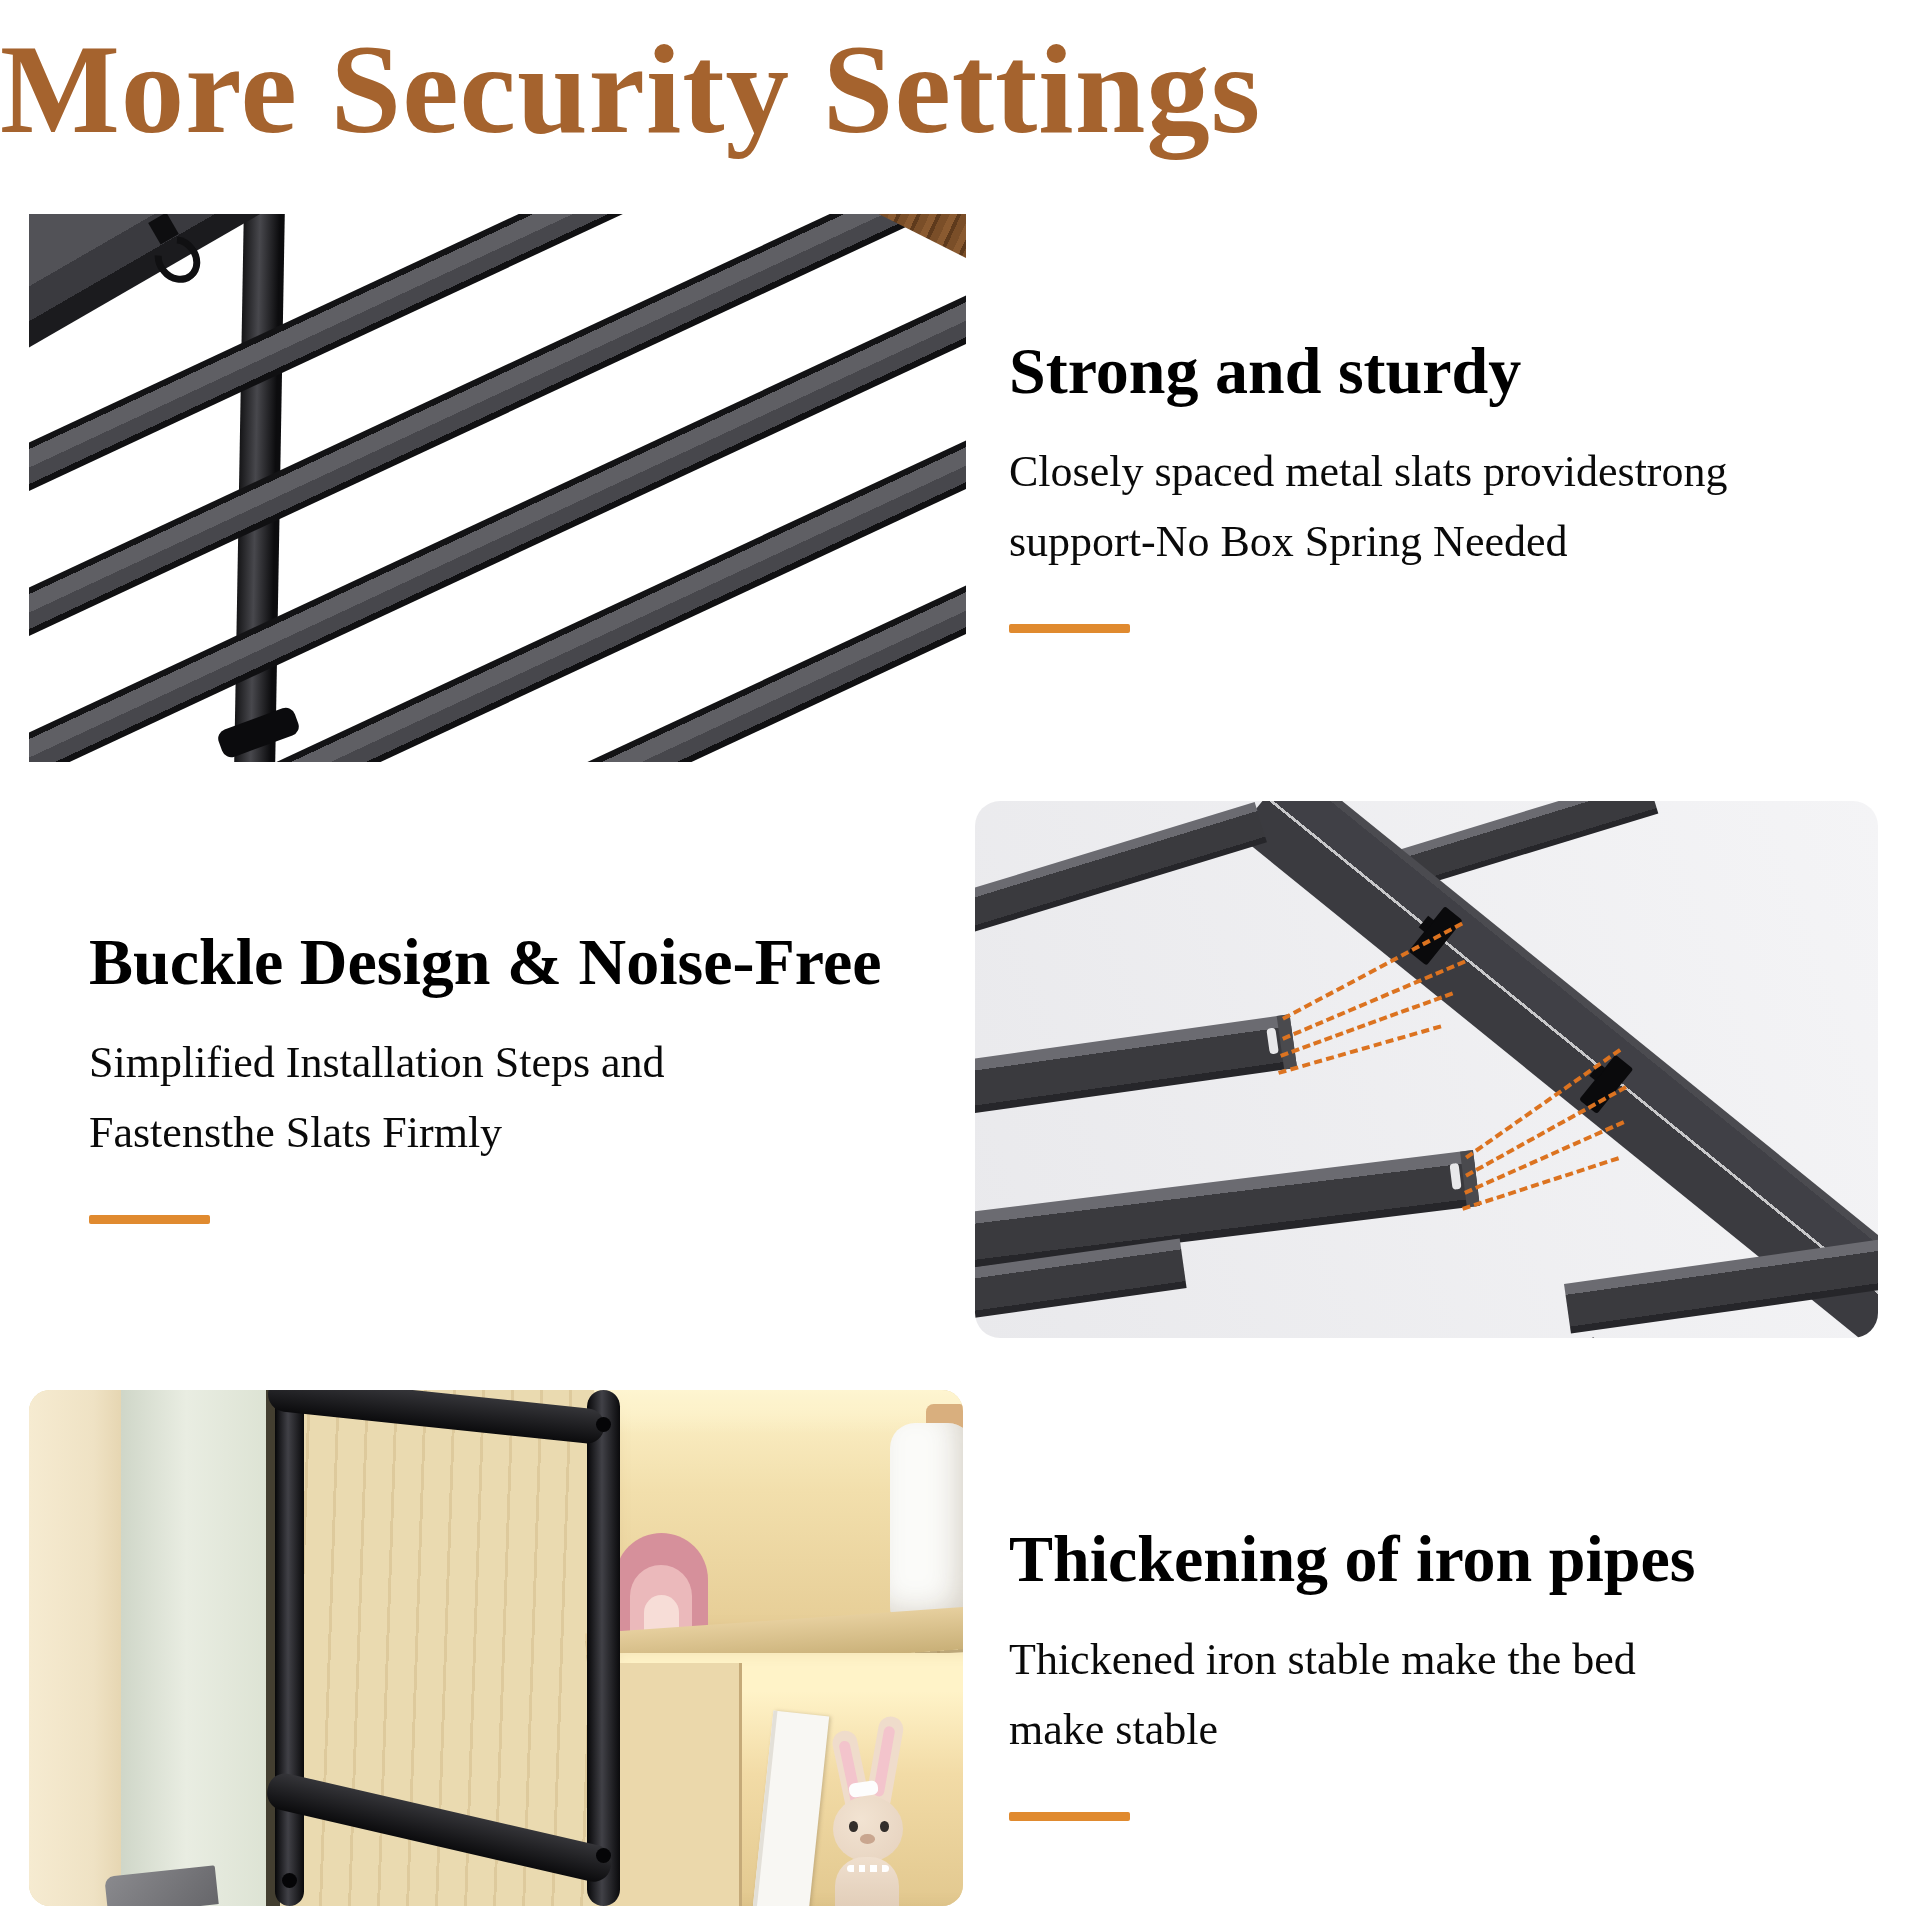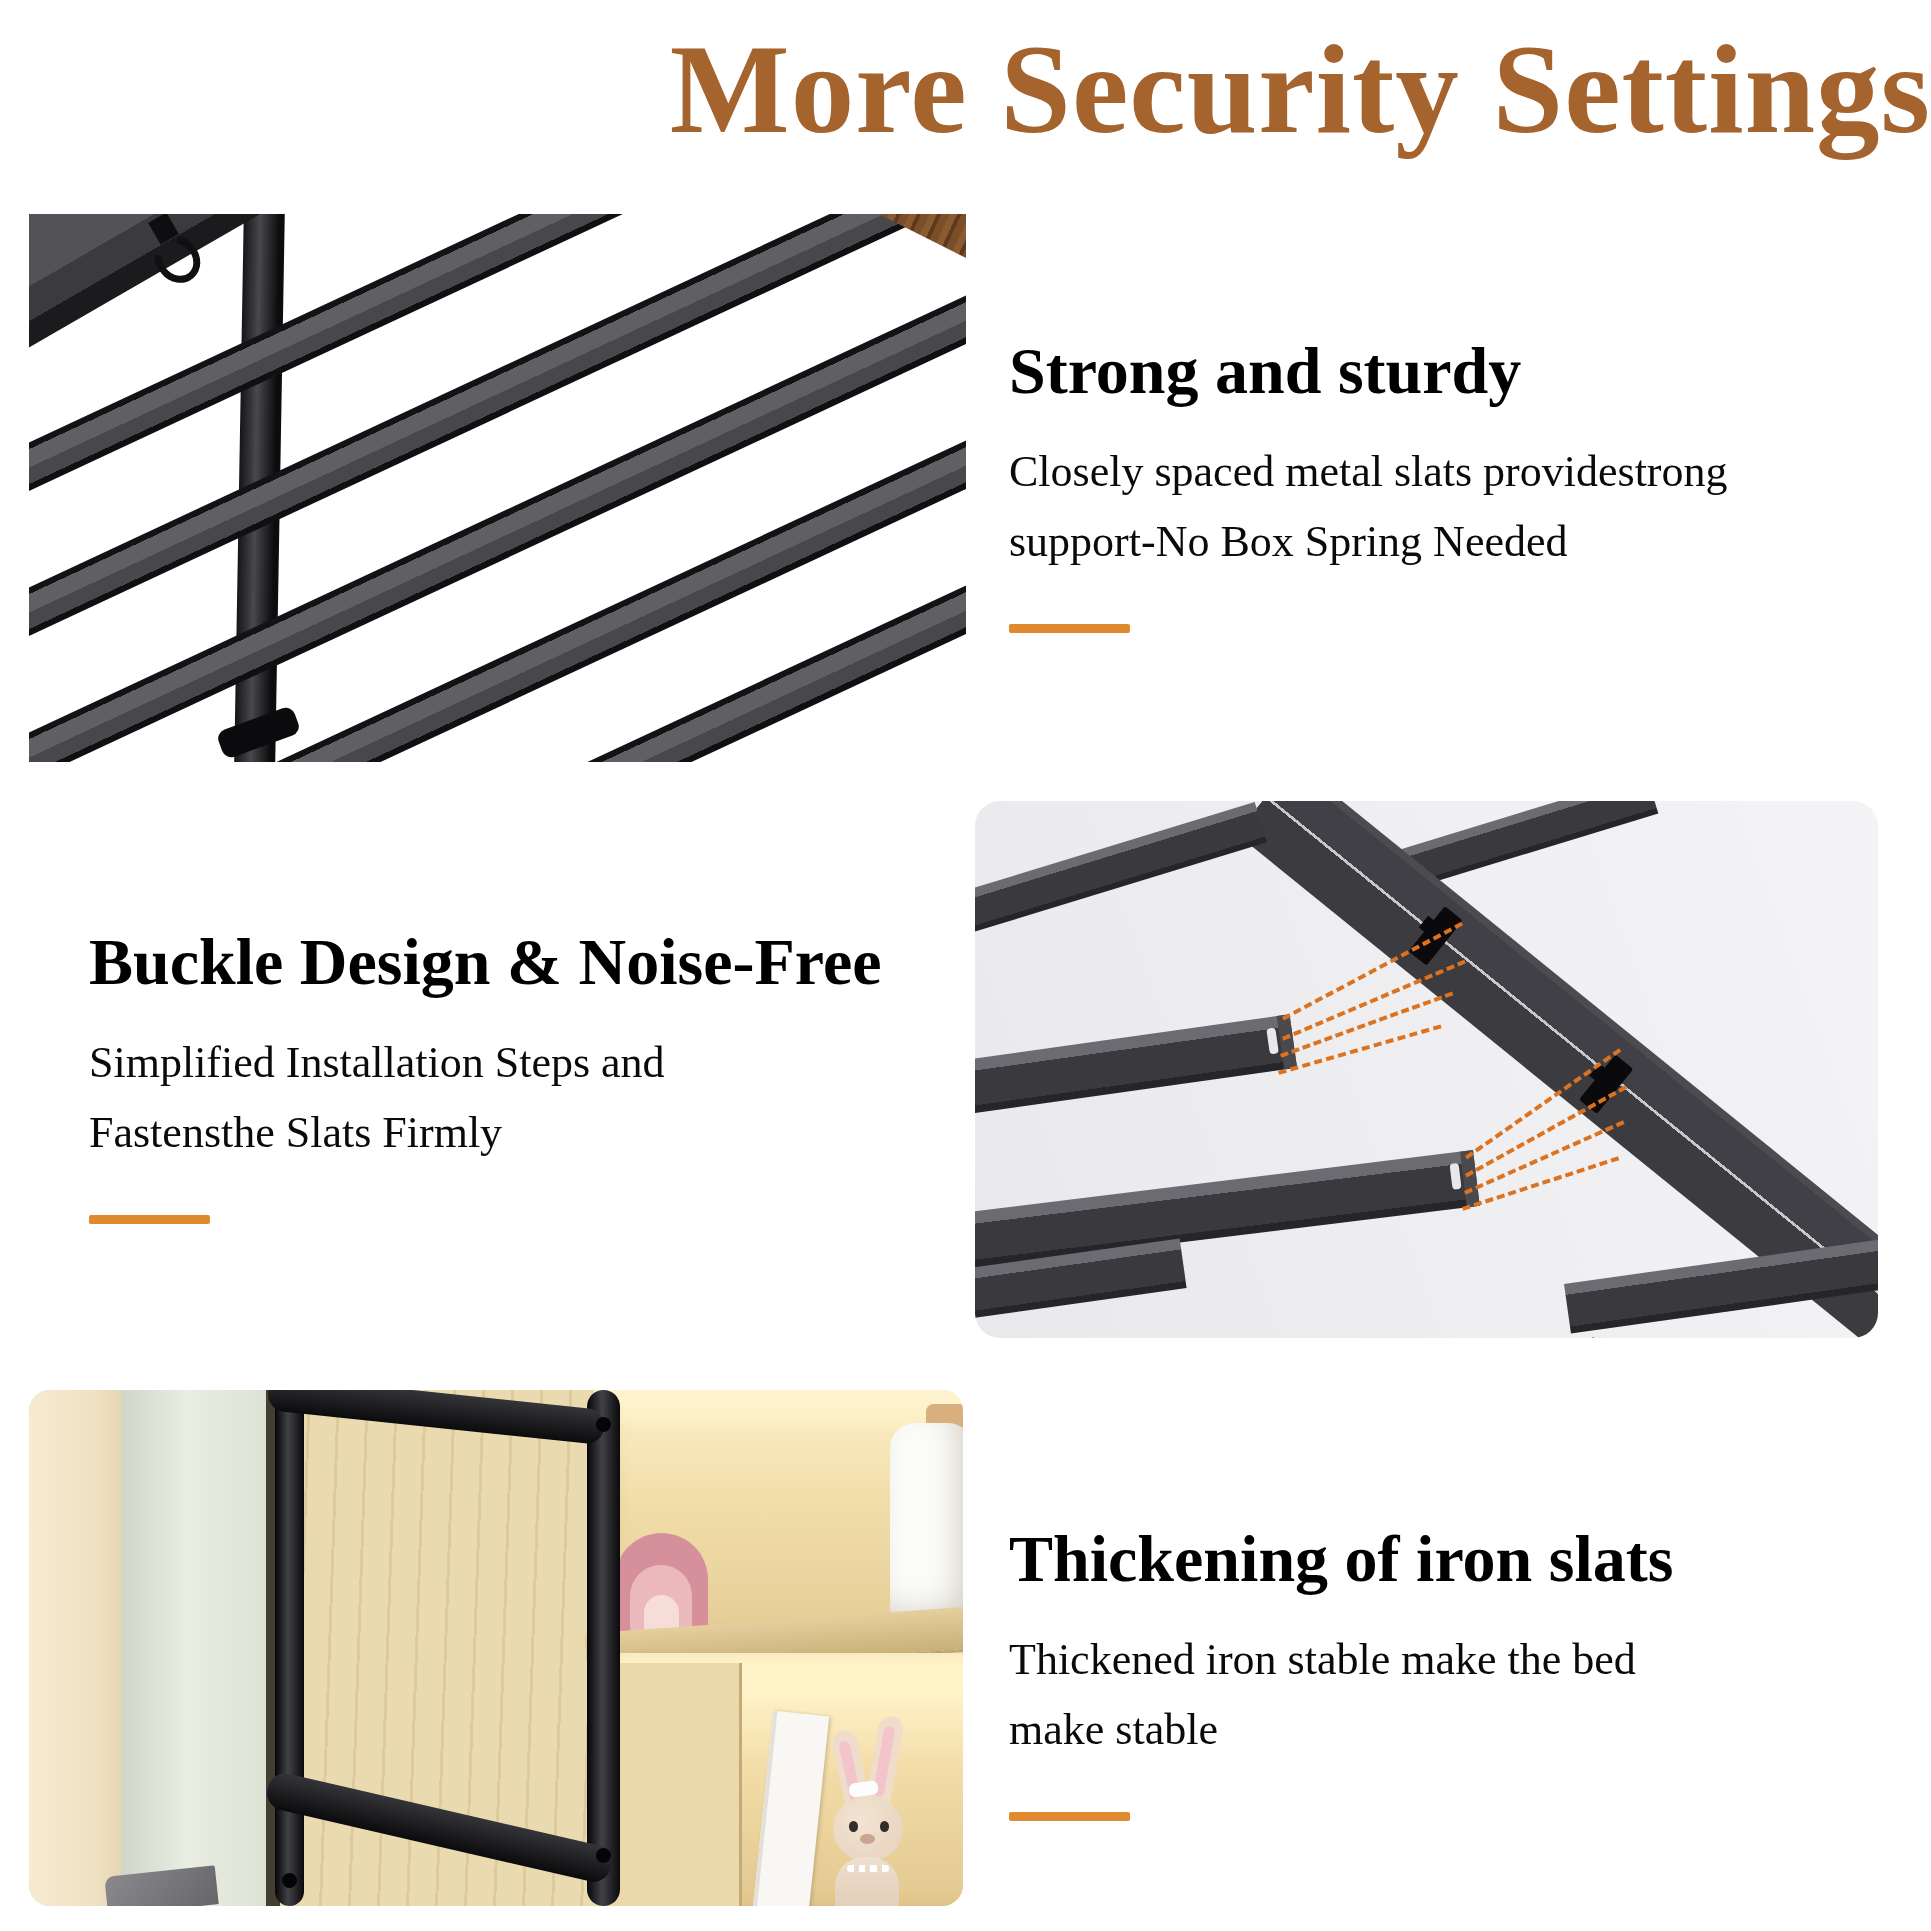--- a/index.html
+++ b/index.html
@@ -5,21 +5,21 @@
   :root{
     --title-color:#A5632E;
     --accent:#E08A2F;
     --dash:#DC7320;
   }
   html,body{margin:0;padding:0;background:#fff;}
   .canvas{position:relative;width:1931px;height:1931px;background:#fff;overflow:hidden;
           font-family:"Liberation Serif","DejaVu Serif",serif;}
 
   
-  .title{position:absolute;top:17.4px;left:0;width:100%;text-align:right;margin:0;
+  .title{position:absolute;top:17.4px;left:0;width:100%;text-align:left;margin:0;
          font-size:127px;font-weight:700;color:var(--title-color);letter-spacing:1px;}
 
   
   .sec{position:absolute;}
   .sec h2{margin:0;font-size:66px;font-weight:700;color:#000;line-height:1.12;}
   .sec .body{margin:29px 0 0 0;}
   .sec .line{display:block;font-size:44px;line-height:1.6;color:#0a0a0a;}
   .sec .bar{width:121px;height:9.7px;background:var(--accent);border-radius:1.9px;margin-top:46px;}
   .sec-strong{left:1009px;top:334px;width:869px;}
   .sec-buckle{left:89px;top:925px;width:830px;}
@@ -205,21 +205,21 @@
     <div class="p3-rail" style="left:246px;width:29px;"></div>
     <div class="p3-rail" style="left:558px;width:33px;"></div>
     <div class="p3-rung" style="left:241px;top:-15.4px;width:338px;height:35px;transform:rotate(6deg);"></div>
     <div class="p3-rung" style="left:243px;top:380px;width:352px;height:37px;transform:rotate(13deg);"></div>
     <div class="bolt" style="left:567px;top:27px;"></div>
     <div class="bolt" style="left:567px;top:458px;"></div>
     <div class="bolt" style="left:253px;top:483px;"></div>
   </div>
 
   <section class="sec sec-pipes">
-    <h2>Thickening of iron slats</h2>
+    <h2>Thickening of iron pipes</h2>
     <p class="body">
       <span class="line">Thickened iron stable make the bed</span>
       <span class="line">make stable</span>
     </p>
     <div class="bar"></div>
   </section>
 
 </div>
 
 

